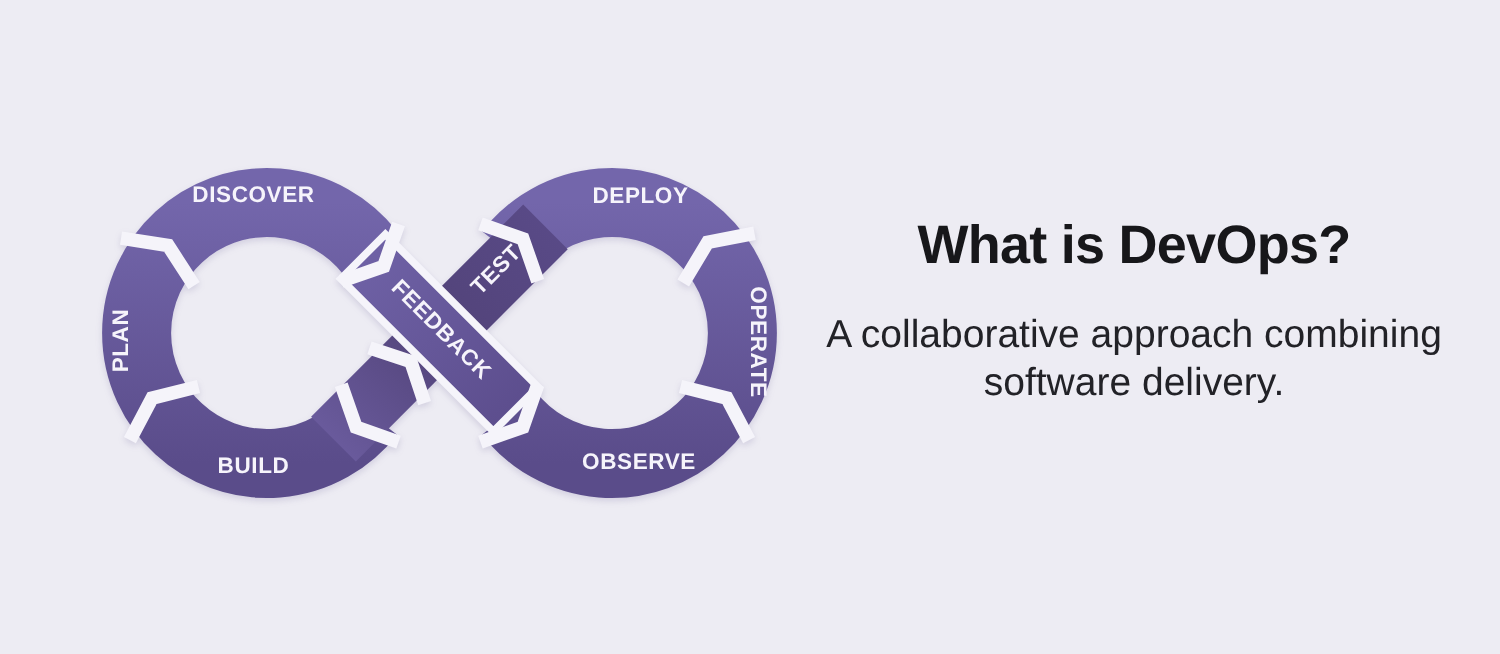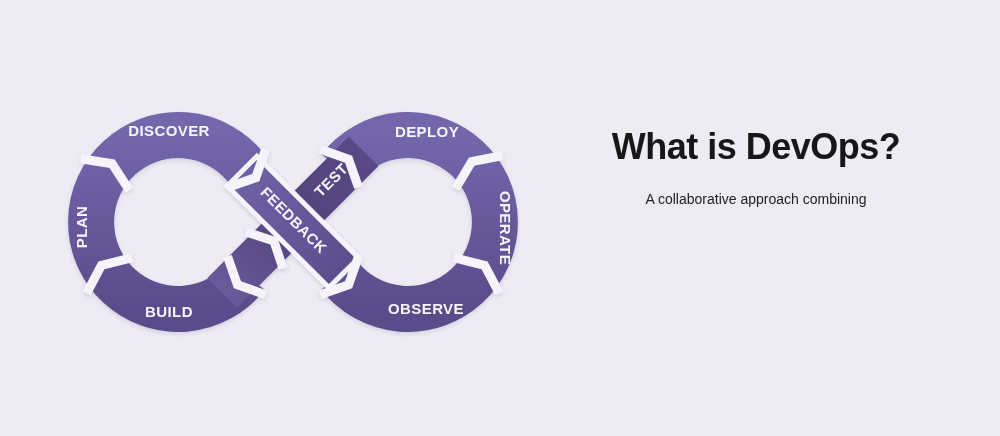--- a/index.html
+++ b/index.html
@@ -12,24 +12,24 @@
   .diagram-svg { position:absolute; left:0; top:0;
     filter:drop-shadow(0 2px 2px rgba(90,76,138,.18)); }
   .loop-label {
     font-family:"Liberation Sans", sans-serif;
     font-size:15px; font-weight:700; letter-spacing:.4px;
     fill:#f6f4fb;
   }
   .gap { fill:none; stroke:#f5f4fa; stroke-width:9; stroke-linejoin:miter; }
   .panel { position:absolute; left:550px; top:126px; width:412px; text-align:center; }
   .panel h1 {
-    margin:0; font-size:36px; font-weight:700; line-height:1.15;
+    margin:16px; font-size:36px; font-weight:700; line-height:1.15;
     color:#17171a; letter-spacing:-0.5px;
   }
-  .panel p { margin:24px 0 0 0; font-size:14px; line-height:1.22; color:#222227; }
+  .panel p { margin:24px 0 0 0; font-size:26px; line-height:1.22; color:#222227; }
   .panel p span { display:block; }
 </style>
 </head>
 <body>
 
 <div class="canvas">
 
   <svg class="diagram-svg" width="560" height="436" viewBox="0 0 560 436">
     <defs>
       <linearGradient id="gradRing" x1="0" y1="0" x2="0" y2="1">
@@ -75,16 +75,17 @@
     <text class="loop-label" x="331" y="180" text-anchor="middle" dominant-baseline="central" transform="rotate(-45 331 180)">TEST</text>
     <text class="loop-label" x="427" y="131" text-anchor="middle" dominant-baseline="central">DEPLOY</text>
     <text class="loop-label" x="505" y="228" text-anchor="middle" dominant-baseline="central" transform="rotate(90 505 228)">OPERATE</text>
     <text class="loop-label" x="426" y="308" text-anchor="middle" dominant-baseline="central">OBSERVE</text>
   </svg>
 
   <div class="panel">
     <h1>What is DevOps?</h1>
     <p>
       <span>A collaborative approach combining</span>
+      <span>software delivery.</span>
     </p>
   </div>
 
 </div>
 
 </body></html>

